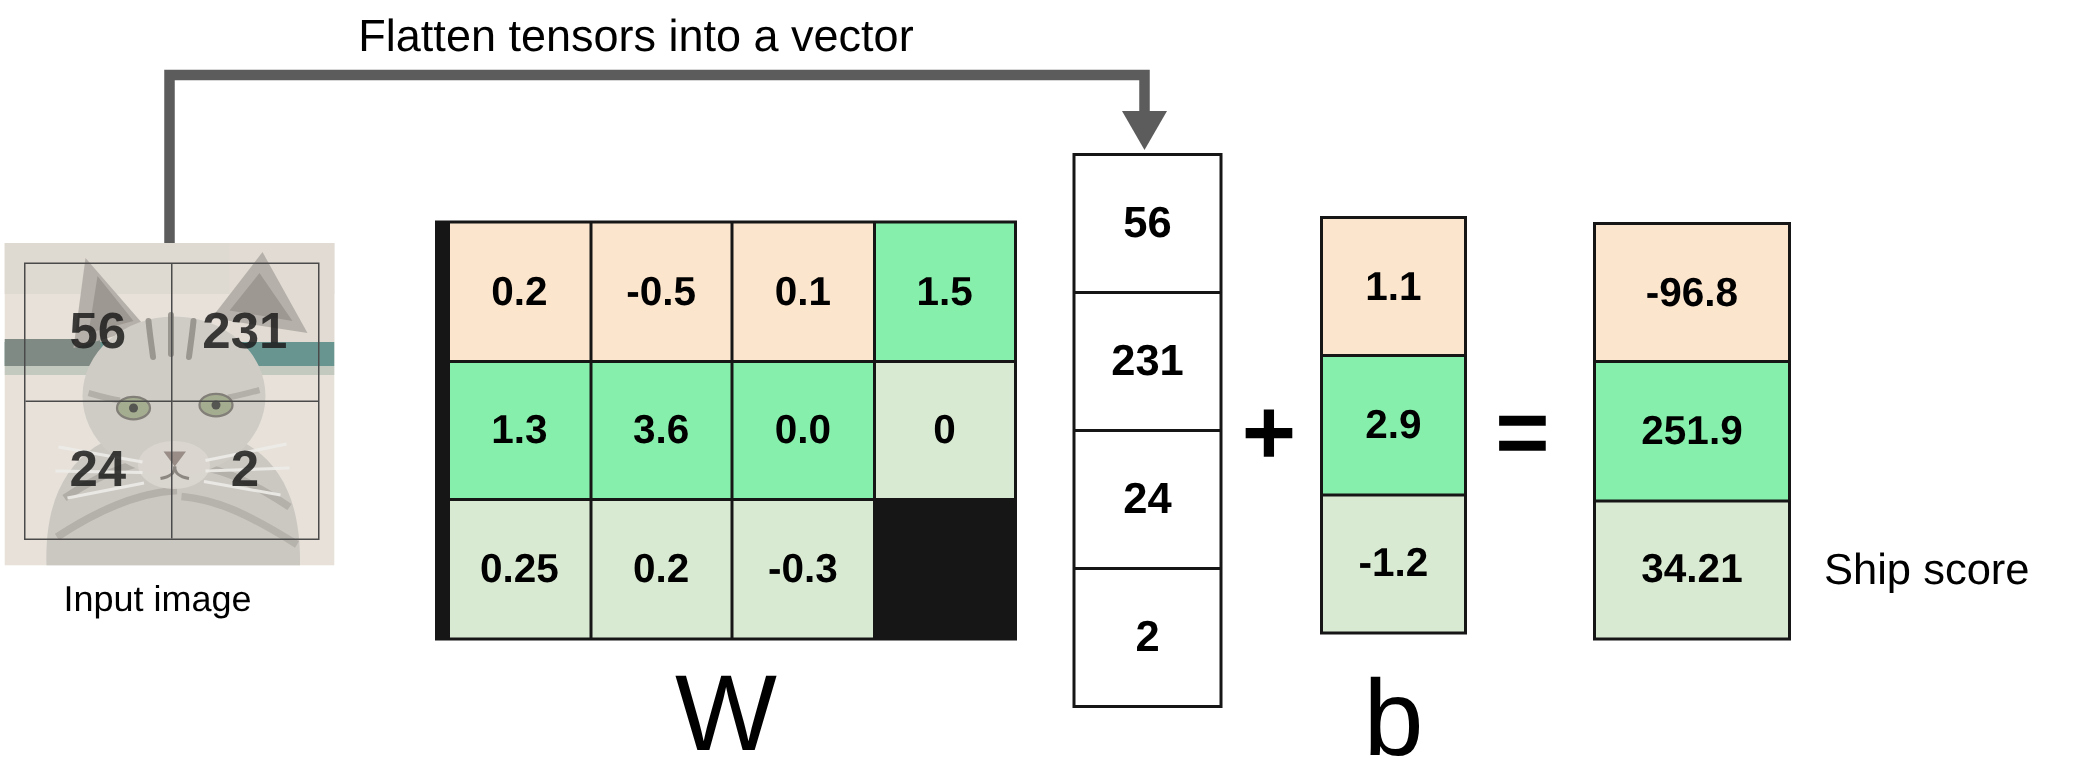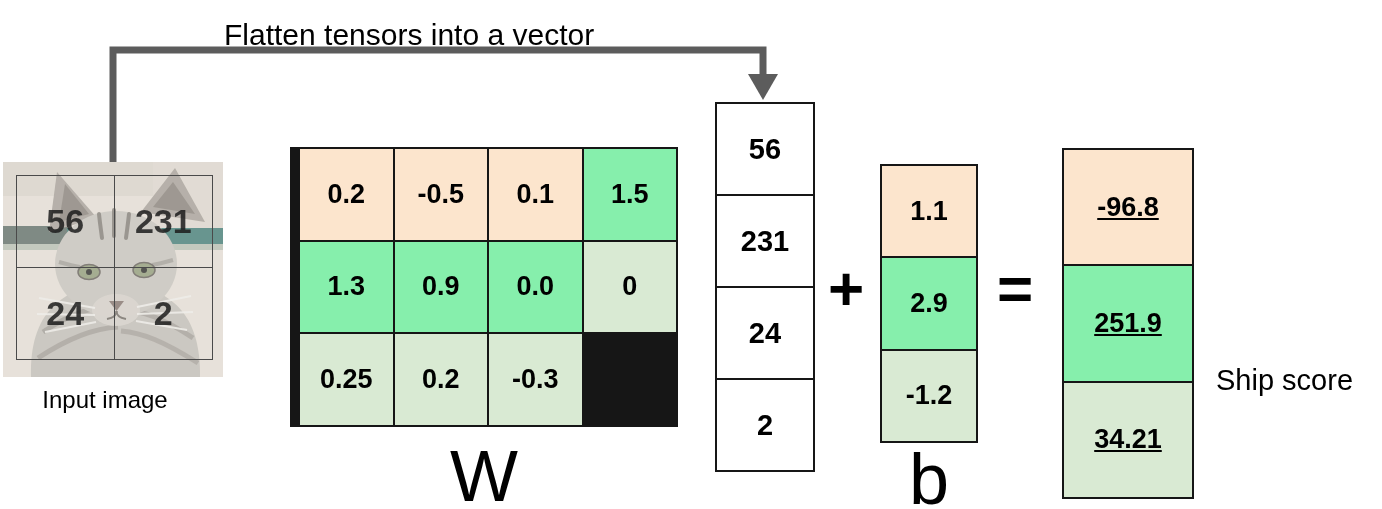--- a/index.html
+++ b/index.html
@@ -1,21 +1,21 @@
 <!DOCTYPE html>
 <html><head>
 <meta charset="utf-8">
 <style>
   html,body{margin:0;padding:0;background:#fff;}
   .canvas{
     position:relative;width:1382px;height:509px;background:#ffffff;
     font-family:"Liberation Sans", sans-serif;color:#000;overflow:hidden;
   }
   .title{
-    position:absolute;left:224px;top:18px;width:400px;
+    position:absolute;left:224px;top:8px;width:400px;text-align:center;
     font-size:30px;letter-spacing:0;color:#000;
   }
   .arrow-svg{position:absolute;left:0;top:0;pointer-events:none;}
 
   
   .photo-wrap{position:absolute;left:3px;top:162px;width:220px;height:215px;}
   .pixel-grid{
     position:absolute;left:13px;top:13px;width:197px;height:185px;
     display:grid;grid-template-columns:1fr 1fr;grid-template-rows:1fr 1fr;
     background:#4a4a4a;gap:1.5px;padding:1.5px;box-sizing:border-box;
@@ -43,24 +43,24 @@
   }
   .mcell{
     display:flex;align-items:center;justify-content:center;
     font-weight:bold;font-size:27px;color:#000;background:#fff;
   }
   .w-matrix{left:290px;top:147px;width:388px;height:280px;
     grid-template-columns:repeat(4,1fr);grid-template-rows:repeat(3,1fr);padding-left:10px;}
   .x-vector{left:715px;top:102px;width:100px;height:370px;
     grid-template-columns:1fr;grid-template-rows:repeat(4,1fr);}
   .x-vector .mcell{font-size:29px;}
-  .b-vector{left:880px;top:164px;width:98px;height:279px;
+  .b-vector{left:880px;top:144px;width:98px;height:279px;
     grid-template-columns:1fr;grid-template-rows:repeat(3,1fr);text-align:right;}
-  .s-vector{left:1062px;top:148px;width:132px;height:351px;
-    grid-template-columns:1fr;grid-template-rows:repeat(3,1fr);text-decoration:underline;}
+  .s-vector{left:1062px;top:148px;width:132px;height:279px;
+    grid-template-columns:1fr;grid-template-rows:repeat(3,1fr);}
 
   .row-cat{background:#fce5cd;}
   .row-dog{background:#86efac;}
   .row-ship{background:#d9ead3;}
 
   .big-label{
     position:absolute;font-size:72px;color:#000;text-align:center;line-height:1;
   }
   .w-label{left:384px;top:440px;width:200px;}
   .b-label{left:829px;top:443px;width:200px;}
@@ -140,21 +140,21 @@
     </div>
   </div>
   <div class="photo-caption">Input image</div>
 
   <div class="mgrid w-matrix">
     <div class="mcell row-cat">0.2</div>
     <div class="mcell row-cat">-0.5</div>
     <div class="mcell row-cat">0.1</div>
     <div class="mcell row-dog">1.5</div>
     <div class="mcell row-dog">1.3</div>
-    <div class="mcell row-dog">0.9</div>
+    <div class="mcell row-dog">3.6</div>
     <div class="mcell row-dog">0.0</div>
     <div class="mcell row-ship">0</div>
     <div class="mcell row-ship">0.25</div>
     <div class="mcell row-ship">0.2</div>
     <div class="mcell row-ship">-0.3</div>
   </div>
   <div class="big-label w-label">W</div>
 
   <div class="mgrid x-vector">
     <div class="mcell">56</div>

